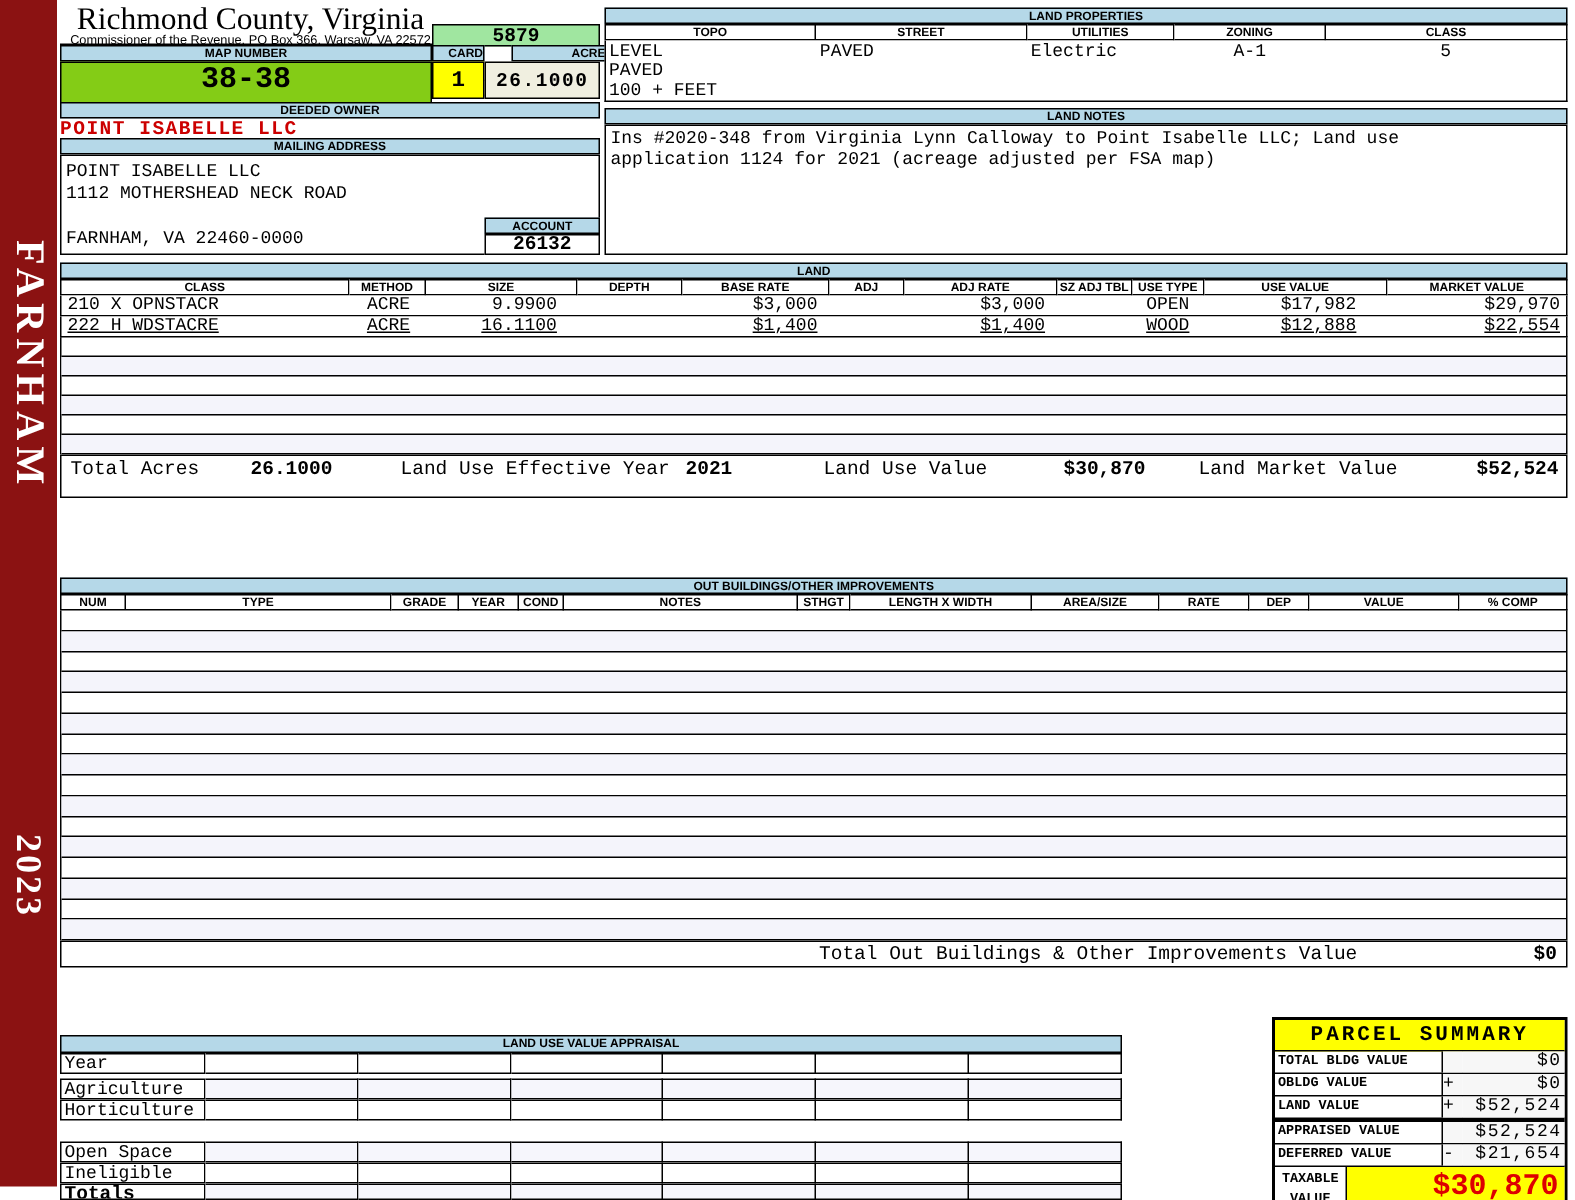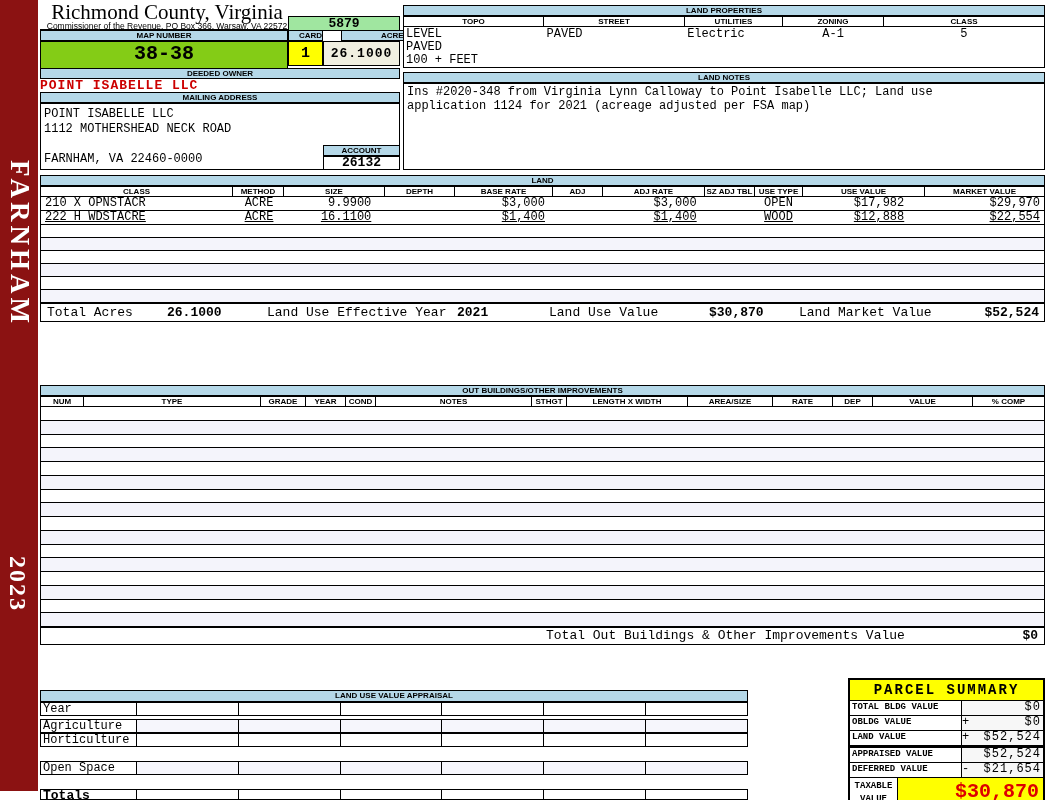--- a/index.html
+++ b/index.html
@@ -78,21 +78,21 @@
             border-left:1px solid #000;border-right:1px solid #000;width:1005px;}
   .land-row .lc{box-sizing:border-box;font-size:12px;line-height:13px;overflow:hidden;}
   .r1{left:40px;top:197px;} .r2{left:40px;top:211px;text-decoration:underline;}
   .pl4{padding-left:4px;} .pr4{padding-right:4px;} .pr8{padding-right:8px;}
   .pr14{padding-right:14px;} .pr20{padding-right:20px;}
   .ta-r{text-align:right;}
   .land-fill{left:40px;top:225px;width:1005px;height:78px;border-left:1px solid #000;border-right:1px solid #000;
              display:flex;flex-direction:column;}
   .land-fill .fr{flex:1;border-bottom:1px solid #000;}
   .land-fill .fr:nth-child(even){background:#F4F4FB;}
-  .land-total{left:40px;top:303px;width:1005px;height:19px;border:1px solid #000;background:#fff;
+  .land-total{left:40px;top:303px;width:1005px;height:29px;border:1px solid #000;background:#fff;
               font-size:13px;line-height:17px;}
   .land-total span{position:absolute;white-space:nowrap;}
 
   
   .ob-title{left:40px;top:385px;width:1005px;}
   .ob-heads{left:40px;top:396px;width:1005px;}
   .ow0{width:44px;} .ow1{width:177px;} .ow2{width:45px;} .ow3{width:40px;} .ow4{width:30px;}
   .ow5{width:156px;} .ow6{width:35px;} .ow7{width:121px;} .ow8{width:85px;} .ow9{width:60px;}
   .ow10{width:40px;} .ow11{width:100px;} .ow12{width:72px;}
   .ob-fill{left:40px;top:407px;width:1005px;height:220px;border-left:1px solid #000;border-right:1px solid #000;
@@ -321,20 +321,29 @@
   </div>
   <div class="abs lua-row" style="top:761px">
     <div class="lbl">Open Space</div>
     <div class="cell"></div>
       <div class="cell"></div>
       <div class="cell"></div>
     <div class="cell"></div>
       <div class="cell"></div>
       <div class="cell"></div>
   </div>
+  <div class="abs lua-row" style="top:775px">
+    <div class="lbl">Ineligible</div>
+    <div class="cell"></div>
+      <div class="cell"></div>
+      <div class="cell"></div>
+    <div class="cell"></div>
+      <div class="cell"></div>
+      <div class="cell"></div>
+  </div>
   <div class="abs lua-row lua-totals" style="top:789px;height:11px">
     <div class="lbl">Totals</div>
     <div class="cell"></div>
       <div class="cell"></div>
       <div class="cell"></div>
     <div class="cell"></div>
       <div class="cell"></div>
       <div class="cell"></div>
   </div>
 

